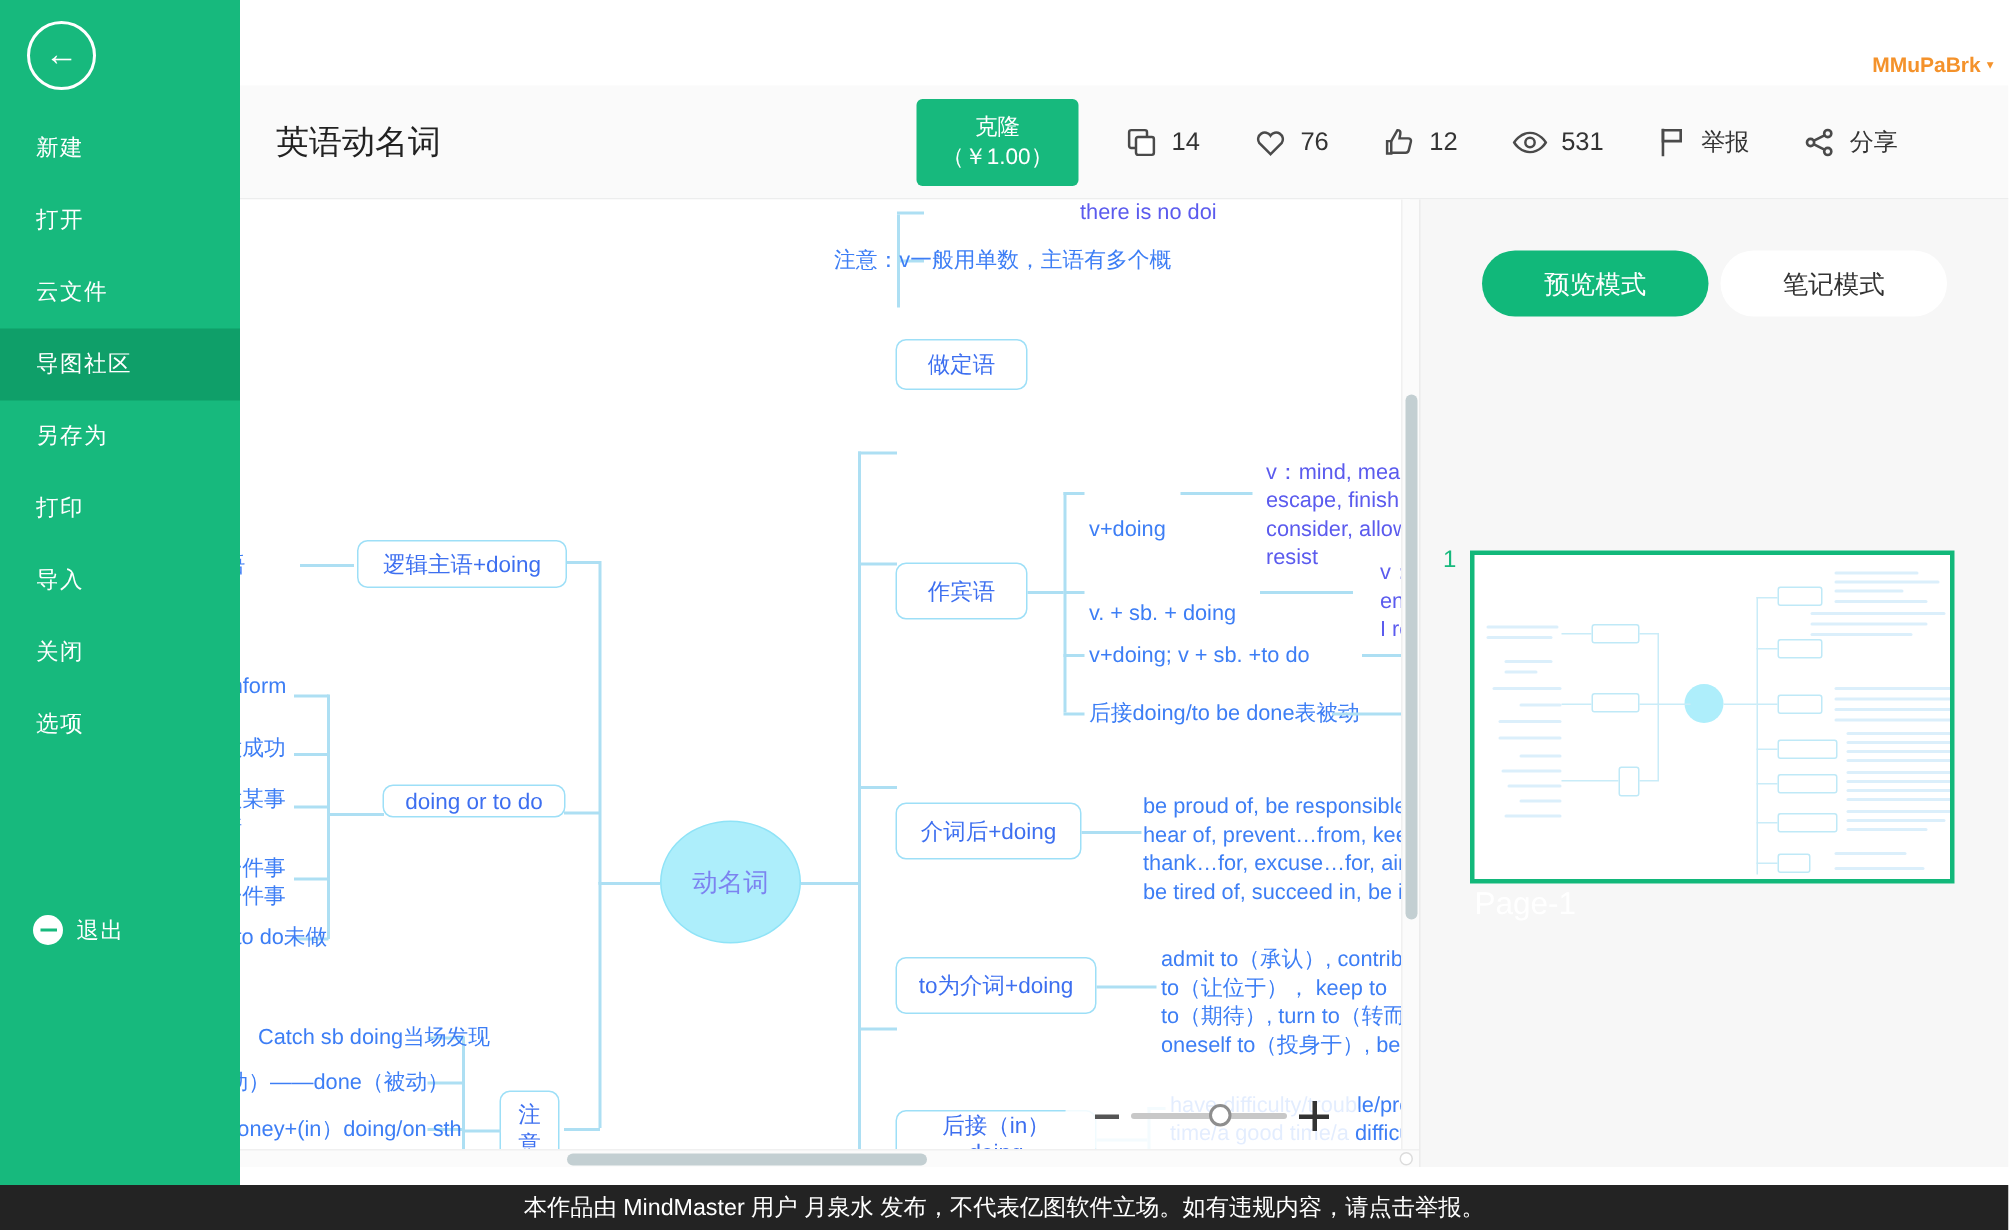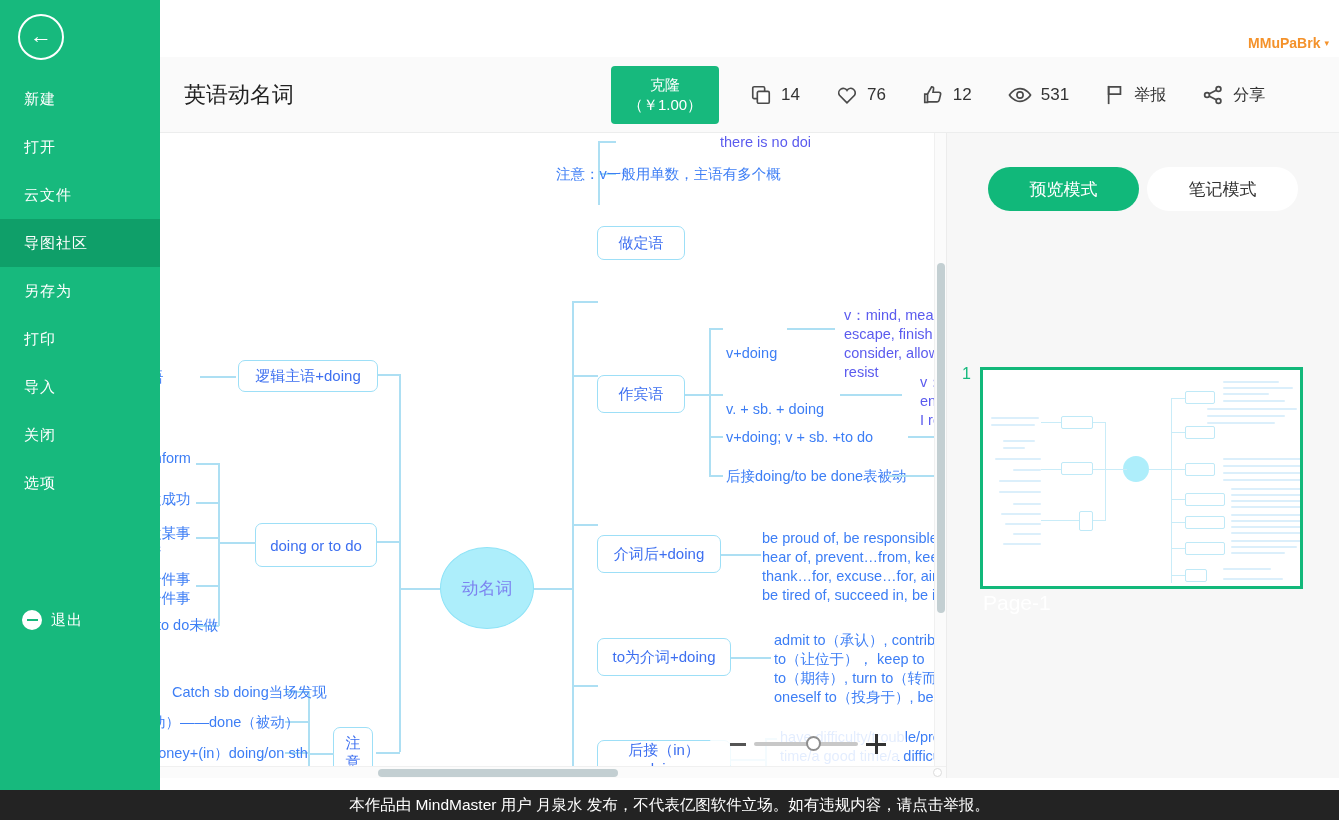--- a/index.html
+++ b/index.html
@@ -318,21 +318,21 @@
       <div class="ln h" style="left:412px; top:242px; width:26px;"></div>
       <div class="ln h" style="left:412px; top:391px; width:26px;"></div>
       <div class="ln h" style="left:412px; top:552px; width:26px;"></div>
 
       <div class="ln h" style="left:412px; top:168px; width:26px;"></div>
 
       <div class="node" style="left:78px; top:227px; width:140px; height:32px;">逻辑主语+doing</div>
       <div class="ln h" style="left:40px; top:243px; width:36px;"></div>
       <div class="leaf" style="left:-40px; top:235px;">辑主语</div>
 
-      <div class="node" style="left:95px; top:390px; width:122px; height:44px;">doing or to do</div>
+      <div class="node" style="left:95px; top:390px; width:122px; height:22px;">doing or to do</div>
       <div class="ln h" style="left:58px; top:409px; width:38px;"></div>
       <div class="ln v" style="left:58px; top:330px; height:135px;"></div>
       <div class="ln h" style="left:36px; top:330px; width:23px;"></div>
       <div class="ln h" style="left:36px; top:369px; width:23px;"></div>
       <div class="ln h" style="left:36px; top:404px; width:23px;"></div>
       <div class="ln h" style="left:36px; top:452px; width:23px;"></div>
       <div class="ln h" style="left:36px; top:492px; width:23px;"></div>
       <div class="ln v" style="left:58px; top:465px; height:28px;"></div>
 
       <div class="leaf" style="left:-36px; top:316px;">/tell/inform</div>

